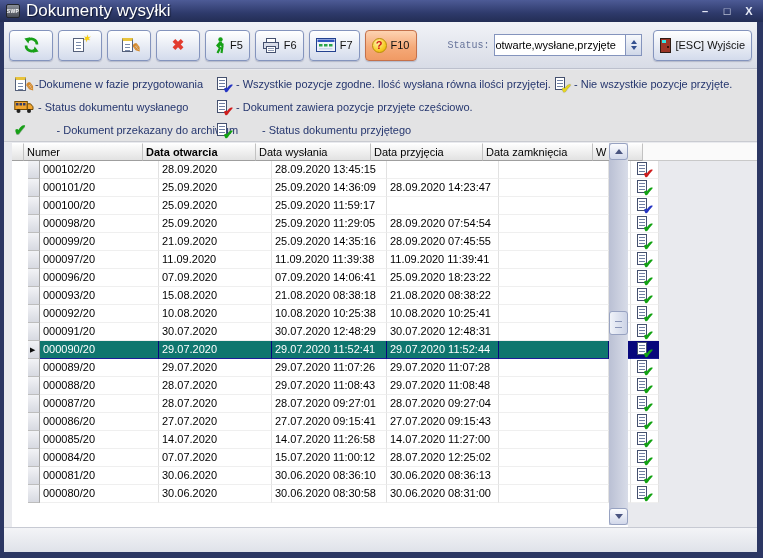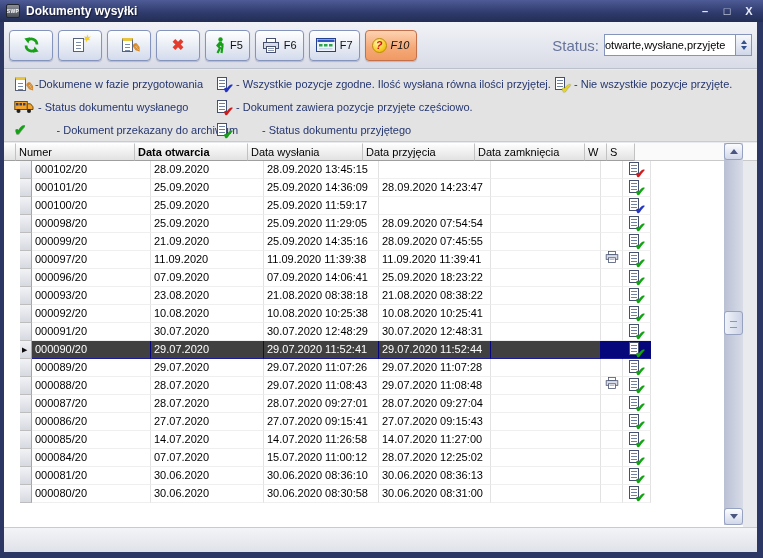--- a/index.html
+++ b/index.html
@@ -7,39 +7,39 @@
 
   .window{position:relative;width:763px;height:558px;background:#2c3763;overflow:hidden;}
 
   
   .titlebar{position:absolute;left:0;top:0;width:763px;height:22px;
     background:linear-gradient(#4d5b96,#2e3a6b 60%,#232d55);
     display:flex;align-items:center;padding:0 6px;gap:6px;}
   .appicon{width:14px;height:14px;border-radius:2px;background:linear-gradient(#8a8f98,#4a4e57);
     color:#fff;font-size:5px;font-weight:bold;display:flex;align-items:center;justify-content:center;
     border:1px solid #22252b;letter-spacing:.3px;}
-  .wtitle{color:#fff;font-size:12px;font-weight:bold;text-shadow:1px 1px 1px #141a33;flex:1;}
+  .wtitle{color:#fff;font-size:17px;font-weight:normal;text-shadow:1px 1px 1px #141a33;flex:1;}
   .wctrl{color:#e8ecf8;font-size:11px;font-weight:bold;width:16px;text-align:center;cursor:default;}
 
   
   .content{position:absolute;left:4px;top:22px;width:753px;height:530px;background:#e9eaee;overflow:hidden;}
 
   
   .toolbar{position:absolute;left:0;top:0;width:753px;height:47px;
     background:linear-gradient(#f1f3f7,#d8dce6);border-bottom:1px solid #bcc0cd;
     display:flex;align-items:center;padding:0 5px;gap:5px;}
   .tbtn{height:31px;min-width:44px;padding:0 6px;border:1px solid #8494bd;border-radius:4px;
     background:linear-gradient(#ffffff,#e7ebf4 55%,#d3dbec);
     display:inline-flex;align-items:center;justify-content:center;gap:4px;
     font-size:11px;color:#000;box-shadow:0 1px 1px rgba(60,70,110,.25);cursor:default;}
-  .tbtn.f10{background:linear-gradient(#fdd3b2,#f5aa79 55%,#f09a64);border-color:#c4714b;font-style:italic;}
+  .tbtn.f10{background:linear-gradient(#fdd3b2,#f5aa79 55%,#f09a64);border-color:#c4714b;}
   .blbl{font-size:11px;color:#111;}
 
   .status-group{margin-left:auto;display:flex;align-items:center;gap:5px;}
-  .status-label{font-size:15px;color:#66739a;}
+  .status-label{font-size:10px;color:#66739a;font-family:Liberation Mono, monospace;}
   .combo{width:148px;height:22px;border:1px solid #8494bd;background:#fff;display:flex;align-items:stretch;}
   .combo .val{flex:1;font-size:11px;line-height:20px;white-space:nowrap;overflow:hidden;color:#000;}
   .spin{width:16px;border-left:1px solid #8494bd;background:linear-gradient(#f7f9fc,#cfd7e8);
     display:flex;flex-direction:column;align-items:center;justify-content:center;gap:2px;}
   .tri-up{width:0;height:0;border-left:3px solid transparent;border-right:3px solid transparent;border-bottom:4px solid #33508f;}
   .tri-down{width:0;height:0;border-left:3px solid transparent;border-right:3px solid transparent;border-top:4px solid #33508f;}
   .exitbtn{margin-left:6px;}
 
   
   .icon-x::before{content:"✖";color:#e23b2e;font-size:15px;font-weight:bold;}
@@ -74,39 +74,39 @@
   
   .legend{position:absolute;left:0;top:48px;width:753px;height:72px;background:#e3e3e4;
     border-bottom:1px solid #c9cbd1;}
   .leg-item{position:absolute;display:flex;align-items:center;gap:4px;height:18px;
     font-size:11px;color:#25366e;white-space:nowrap;}
   .leg-item .ltext{font-size:11px;color:#25366e;}
   .r1{top:5px;}.r2{top:28px;}.r3{top:51px;gap:30px;}
   .c1{left:10px;}.c2{left:213px;}.c3{left:551px;}
 
   
-  .table-area{position:absolute;left:0;top:121px;width:739px;height:384px;background:#fff;}
+  .table-area{position:absolute;left:8px;top:121px;width:616px;height:384px;background:#fff;}
   .thead{position:absolute;left:0;top:0;height:18px;display:flex;width:753px;}
   .hc{height:18px;border-right:1px solid #c2c2c2;border-bottom:1px solid #9f9f9f;border-top:1px solid #fff;
     background:linear-gradient(#fdfdfd,#e2e2e2);font-size:11px;padding:2px 0 0 3px;color:#000;
     overflow:hidden;white-space:nowrap;}
   .hc.bold{font-weight:bold;}
   .hfill{flex:1;border-bottom:1px solid #c9c9c9;background:#fafafa;}
   .g0{width:12px;}.col0{width:119px;}.col1{width:113px;}.col2{width:115px;}.col3{width:112px;}
   .col4{width:110px;}.col5{width:22px;}.col6{width:28px;}
 
   .tbody{position:absolute;left:0;top:18px;width:753px;padding-left:16px;}
   .trow{display:flex;height:18px;width:631px;}
   .cell{height:18px;border-right:1px solid #e2e2e2;border-bottom:1px solid #efefef;
     font-size:11px;line-height:17px;padding-left:3px;overflow:hidden;white-space:nowrap;color:#000;background:#fff;}
   .cell.icn{display:flex;align-items:center;justify-content:center;padding:0;}
   .gut{width:12px;height:18px;background:linear-gradient(to bottom,#f2f3f6,#d7d9e1);
     border-right:1px solid #a6a6a6;border-bottom:1px solid #bdbdbd;position:relative;}
   .gut .mark::before{content:"▶";font-size:7px;color:#0c0c0c;position:absolute;left:2px;top:5px;}
-  .trow.sel .cell{background:#404040;color:#fff;border-right-color:#07077c;border-bottom-color:#1c1c96;}
+  .trow.sel .cell{background:#0f766e;color:#fff;border-right-color:#07077c;border-bottom-color:#1c1c96;}
   .trow.sel .cell.icn{background:#07077c;}
 
   
   .vscroll{position:absolute;right:0;top:0;width:19px;height:382px;
     background:linear-gradient(to right,#bac0d4,#d8dce8);}
   .sbtn{position:absolute;left:0;width:19px;height:17px;border:1px solid #97a2c1;border-radius:3px;
     background:linear-gradient(#fbfcfe,#d2d8ea);display:flex;align-items:center;justify-content:center;}
   .sbtn.up{top:0;}
   .sbtn.down{bottom:0;}
   .sarrow-up{width:0;height:0;border-left:4px solid transparent;border-right:4px solid transparent;border-bottom:5px solid #4a5580;}
@@ -198,20 +198,24 @@
         <span class="status-label">Status:</span>
         <div class="combo">
           <span class="val">otwarte,wysłane,przyjęte</span>
           <span class="spin">
             <i class="tri-up"></i>
             <i class="tri-down"></i>
           </span>
         </div>
       </div>
 
+      <button class="tbtn exitbtn">
+        <span class="door"></span>
+        <span class="blbl">[ESC] Wyjście</span>
+      </button>
     </div>
 
     <div class="legend">
         <div class="leg-item r1 c1">
           <span class="pgwrap edit">
             <i class="pg"></i>
             <i class="pen">✎</i>
           </span>
           <span class="ltext">-Dokumene w fazie przygotowania</span>
         </div>
@@ -371,21 +375,21 @@
             <div class="cell icn col5"></div>
             <div class="cell icn col6">
               <span class="dc green">
                 <i class="page"></i>
               </span>
             </div>
           </div>
           <div class="trow">
             <div class="gut"></div>
             <div class="cell col0">000093/20</div>
-            <div class="cell col1">23.08.2020</div>
+            <div class="cell col1">15.08.2020</div>
             <div class="cell col2">21.08.2020 08:38:18</div>
             <div class="cell col3">21.08.2020 08:38:22</div>
             <div class="cell col4"></div>
             <div class="cell icn col5"></div>
             <div class="cell icn col6">
               <span class="dc green">
                 <i class="page"></i>
               </span>
             </div>
           </div>

